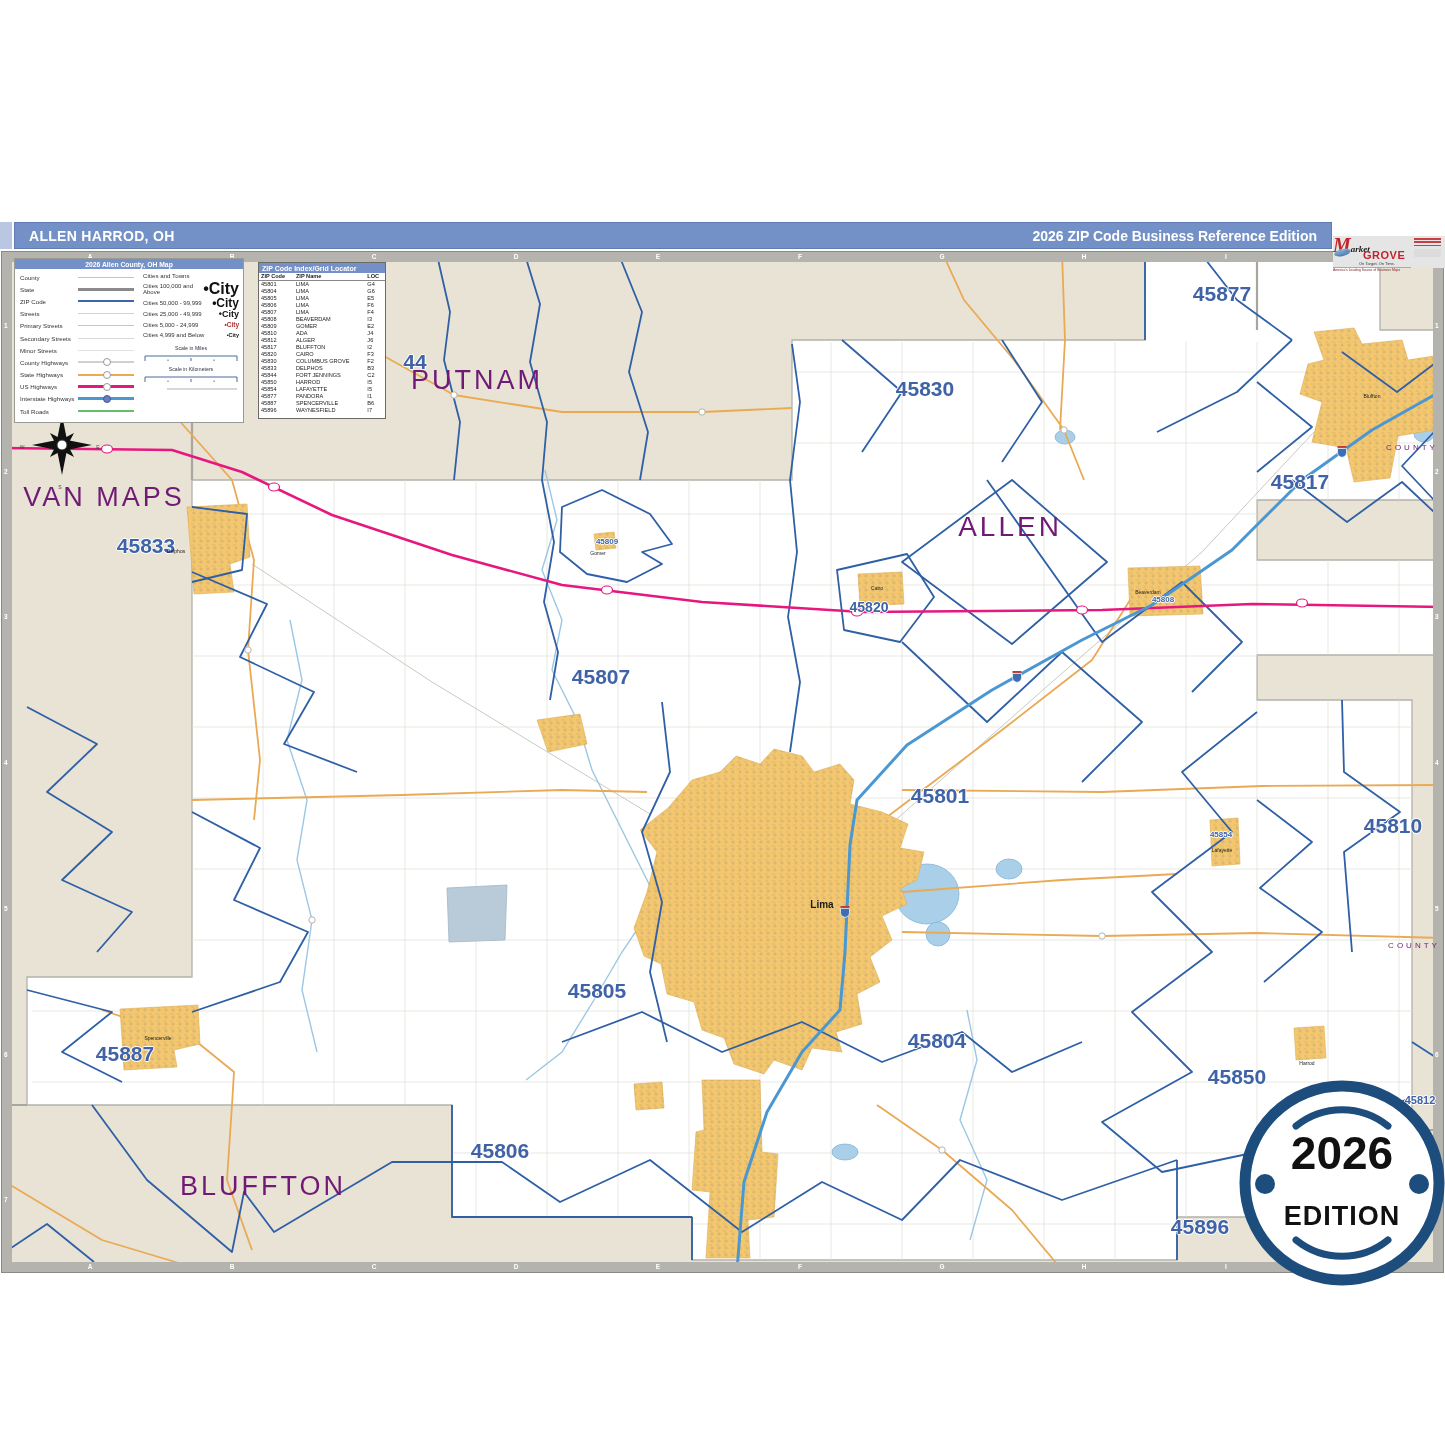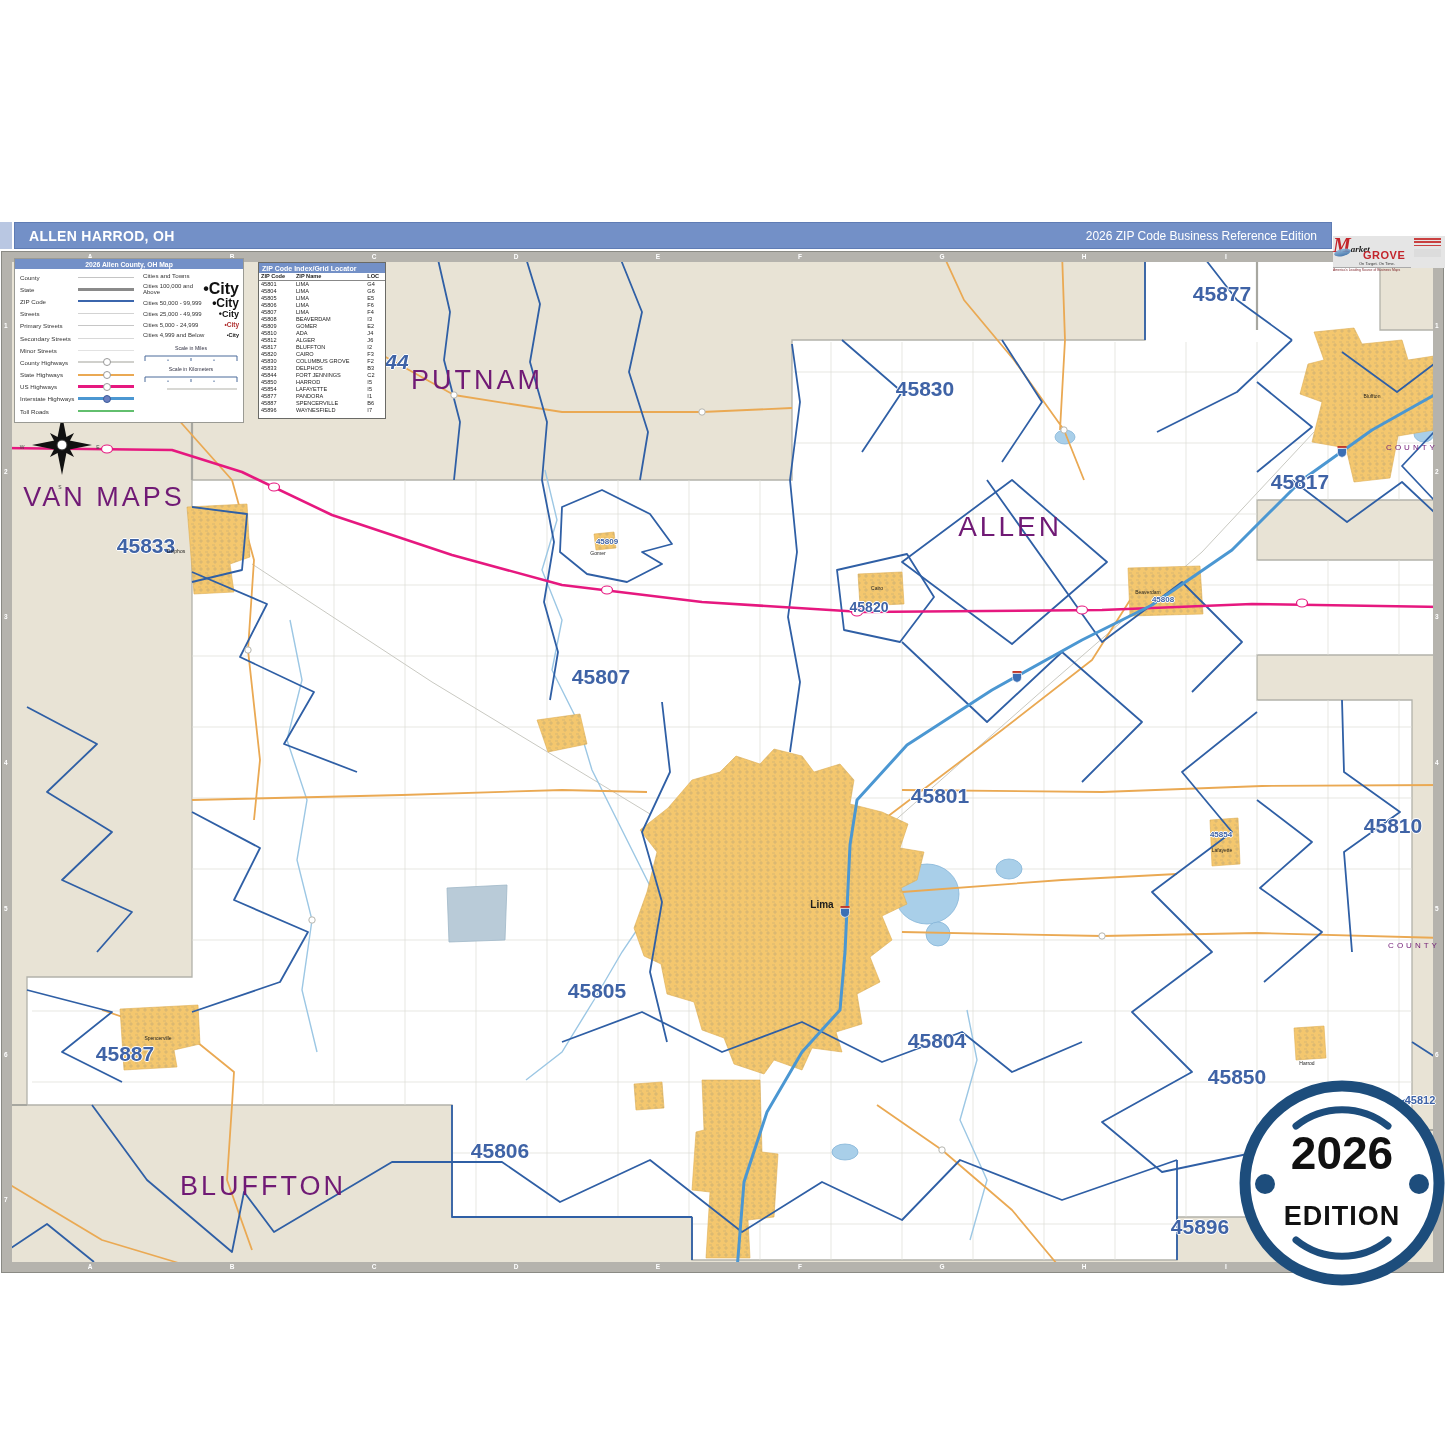--- a/index.html
+++ b/index.html
@@ -4,21 +4,21 @@
 <style>
   html,body{margin:0;padding:0}
   body{width:1445px;height:1445px;position:relative;background:#fff;
        font-family:"Liberation Sans",sans-serif;overflow:hidden}
   
   #header-notch{position:absolute;left:0;top:222px;width:12px;height:27px;background:#b9c7e2}
   #header{position:absolute;left:14px;top:222px;width:1318px;height:27px;background:#7390c7;
           border:1px solid #5f7cb4;box-sizing:border-box;display:flex;align-items:center;
           justify-content:space-between;padding:0 14px;z-index:5}
   #header .ttl{color:#fff;font-size:14px;font-weight:bold;letter-spacing:.3px}
-  #header .ed{color:#fff;font-size:12px;font-weight:normal}
+  #header .ed{color:#fff;font-size:14px;font-weight:bold}
   #logo{position:absolute;left:1333px;top:236px;width:112px;height:32px;background:#e5e5e5;z-index:5;display:flex}
   .lg-left{position:relative;width:78px}
   .lg-m{color:#c3242b;font-family:"Liberation Serif",serif;font-style:italic;font-weight:bold;font-size:20px;line-height:18px}
   .lg-arket{color:#222;font-family:"Liberation Serif",serif;font-style:italic;font-weight:bold;font-size:9px}
   .lg-maps{display:block;color:#c3242b;font-weight:bold;font-size:11px;margin:-7px 0 0 30px;letter-spacing:.5px}
   .lg-globe{position:absolute;left:1px;top:13px;width:17px;height:7px;border-radius:50%;
             background:linear-gradient(#8cb6da,#3a6ea8);transform:rotate(-14deg);opacity:.9}
   .lg-tag{font-size:4px;color:#333;margin-left:26px;white-space:nowrap}
   .lg-sub{font-size:3.4px;color:#7a1f24;border-top:.5px solid #aaa;margin-top:1px;white-space:nowrap}
   .lg-right{margin-left:3px;padding-top:2px;display:flex;flex-direction:column;gap:1.5px}
@@ -303,21 +303,21 @@
     <div class="lab zip" style="left: 601px; top: 676px; font-size: 21px;">45807</div>
     <div class="lab zip" style="left: 940px; top: 795px; font-size: 21px;">45801</div>
     <div class="lab zip" style="left: 1393px; top: 825px; font-size: 21px;">45810</div>
     <div class="lab zip" style="left: 597px; top: 990px; font-size: 21px;">45805</div>
     <div class="lab zip" style="left: 937px; top: 1040px; font-size: 21px;">45804</div>
     <div class="lab zip" style="left: 125px; top: 1053px; font-size: 21px;">45887</div>
     <div class="lab zip" style="left: 1237px; top: 1076px; font-size: 21px;">45850</div>
     <div class="lab zip" style="left: 500px; top: 1150px; font-size: 21px;">45806</div>
     <div class="lab zip" style="left: 1200px; top: 1226px; font-size: 21px;">45896</div>
     <div class="lab zip" style="left: 1420px; top: 1100px; font-size: 11px;">45812</div>
-    <div class="lab zip" style="left: 397px; top: 361px; font-size: 21px; font-style: italic;">44</div>
+    <div class="lab zip" style="left: 415px; top: 361px; font-size: 21px;">44</div>
     <div class="lab zip" style="left: 607px; top: 542px; font-size: 8px;">45809</div>
     <div class="lab zip" style="left: 1163px; top: 600px; font-size: 8px;">45808</div>
     <div class="lab zip" style="left: 1221px; top: 835px; font-size: 8px;">45854</div>
     <div class="lab city b" style="left: 822px; top: 905px; font-size: 10px;">Lima</div>
     <div class="lab city" style="left: 176px; top: 551px; font-size: 5px;">Delphos</div>
     <div class="lab city" style="left: 158px; top: 1038px; font-size: 5px;">Spencerville</div>
     <div class="lab city" style="left: 1372px; top: 396px; font-size: 5px;">Bluffton</div>
     <div class="lab city" style="left: 1148px; top: 592px; font-size: 5px;">Beaverdam</div>
     <div class="lab city" style="left: 877px; top: 588px; font-size: 5px;">Cairo</div>
     <div class="lab city" style="left: 598px; top: 553px; font-size: 5px;">Gomer</div>

